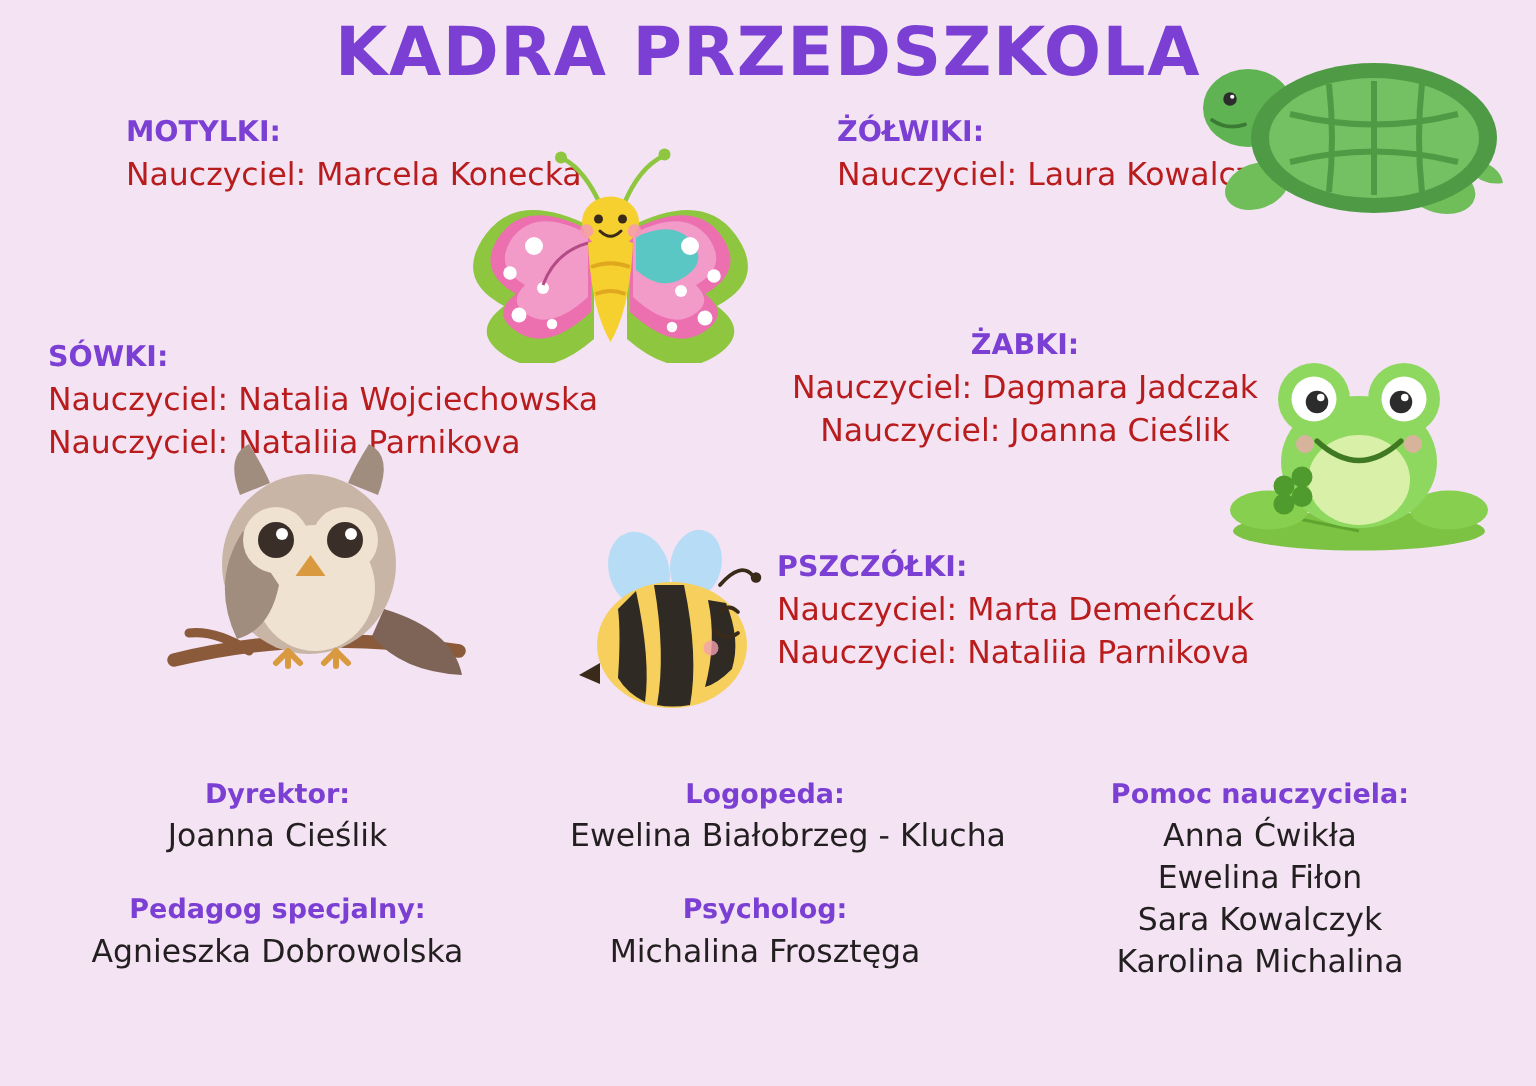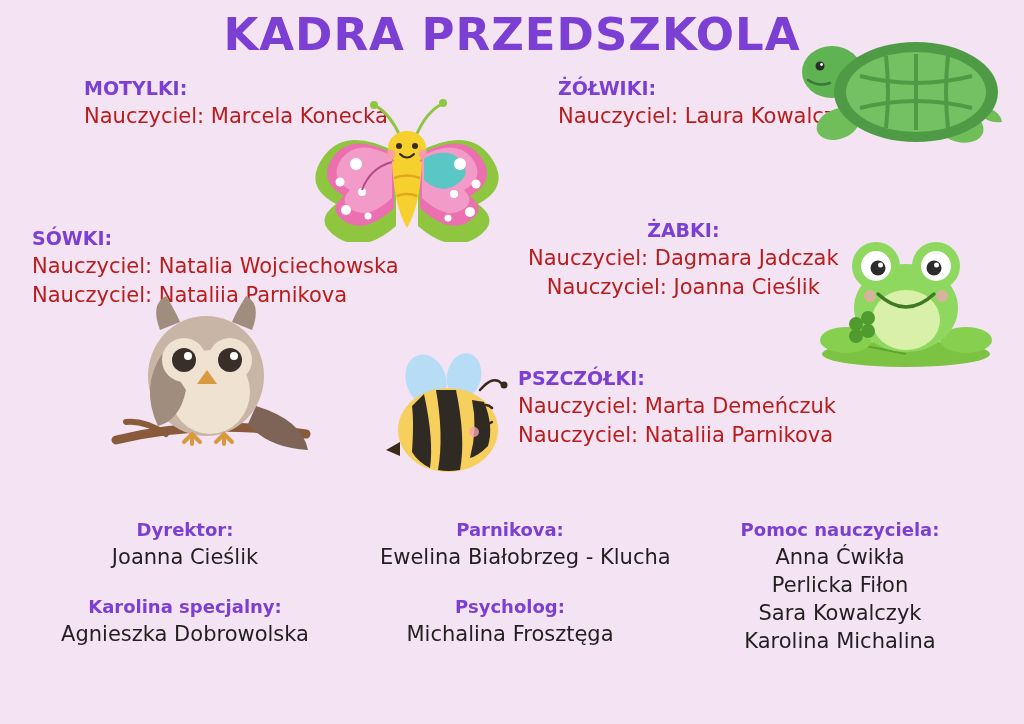--- a/index.html
+++ b/index.html
@@ -128,41 +128,41 @@
   </div>
 
   <div class="staff">
 
     <div class="staff-col col-1">
       <div class="staff-entry">
         <div class="staff-role">Dyrektor:</div>
         <div class="staff-person">Joanna Cieślik</div>
       </div>
       <div class="staff-entry">
-        <div class="staff-role">Karolina specjalny:</div>
+        <div class="staff-role">Pedagog specjalny:</div>
         <div class="staff-person">Agnieszka Dobrowolska</div>
       </div>
     </div>
 
     <div class="staff-col col-2">
       <div class="staff-entry">
-        <div class="staff-role">Parnikova:</div>
+        <div class="staff-role">Logopeda:</div>
         <div class="staff-person">Ewelina Białobrzeg - Klucha</div>
       </div>
       <div class="staff-entry">
         <div class="staff-role">Psycholog:</div>
         <div class="staff-person">Michalina Frosztęga</div>
       </div>
     </div>
 
     <div class="staff-col col-3">
       <div class="staff-entry">
         <div class="staff-role">Pomoc nauczyciela:</div>
         <div class="staff-person">Anna Ćwikła</div>
-        <div class="staff-person">Perlicka Fiłon</div>
+        <div class="staff-person">Ewelina Fiłon</div>
         <div class="staff-person">Sara Kowalczyk</div>
         <div class="staff-person">Karolina Michalina</div>
       </div>
     </div>
 
   </div>
 
   <div class="art" style="top:36px; left:790px;">
     <svg width="216" height="112" viewBox="0 0 216 112">
 

